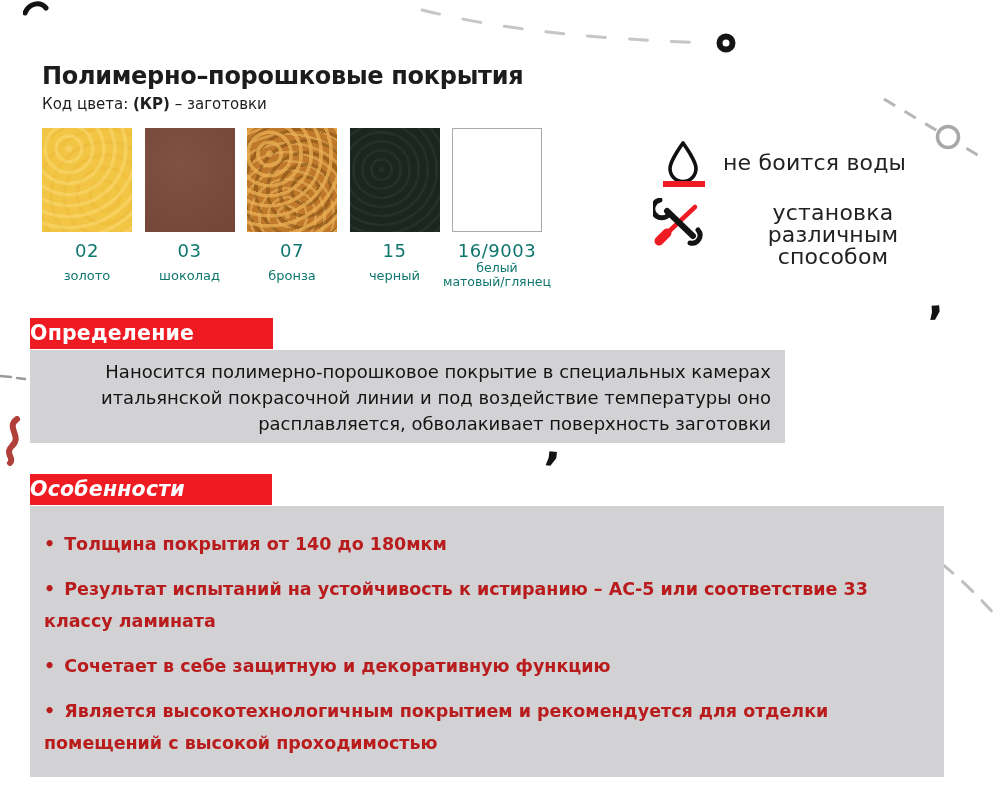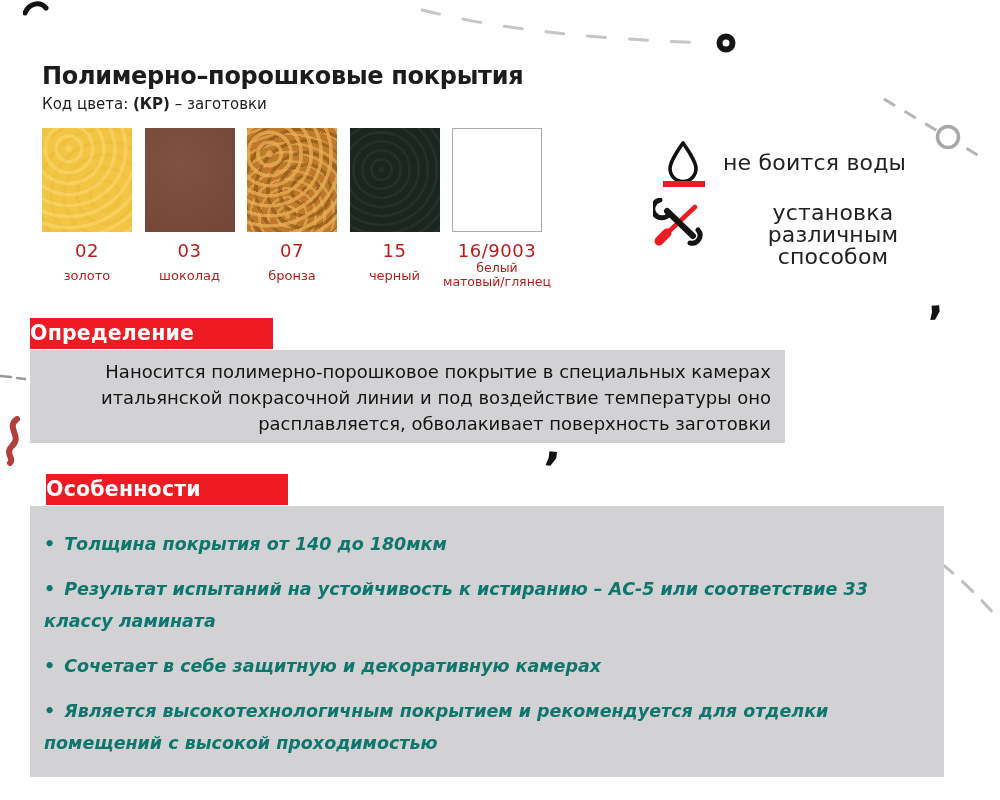--- a/index.html
+++ b/index.html
@@ -42,21 +42,21 @@
     background:
       repeating-radial-gradient(circle at 25% 25%, rgba(234,176,84,.75) 0 3px, transparent 4px 10px),
       repeating-radial-gradient(circle at 65% 60%, rgba(128,77,18,.55) 0 3px, transparent 4px 12px),
       repeating-radial-gradient(circle at 45% 85%, rgba(244,198,110,.45) 0 2px, transparent 3px 9px);
   }
   .sw-box.tex-dark::after{
     content:"";position:absolute;inset:0;opacity:.4;
     background:repeating-radial-gradient(circle at 35% 40%, rgba(90,110,100,.35) 0 2px, transparent 3px 9px);
   }
   .sw-box.bordered{border:1px solid #a9a9a9;width:88px;height:102px;}
-  .sw-label{text-align:center;margin-top:8px;color:#b91c1c;}
+  .sw-label{text-align:center;margin-top:8px;color:#0f766e;}
   .sw-code{font-size:18px;letter-spacing:.5px;font-family:"DejaVu Sans", sans-serif;}
   .sw-name{font-size:13px;margin-top:7px;white-space:nowrap;margin-left:-20px;margin-right:-20px;
     font-family:"DejaVu Sans", sans-serif;}
   .sw-name2{font-size:12.5px;white-space:nowrap;margin-left:-28px;margin-right:-28px;line-height:1.1;
     font-family:"DejaVu Sans", sans-serif;}
 
   
   .benefit-label{
     font-size:22px;color:#222;
     font-family:"DejaVu Sans", sans-serif;letter-spacing:.2px;text-align:center;
@@ -65,33 +65,33 @@
   .bl2{left:713px;top:202px;width:240px;line-height:22px;}
   .drop-underline{left:663px;top:181px;width:42px;height:5.5px;}
 
   
   .sec-head{
     height:31px;line-height:31px;
     color:#ffffff;font-weight:bold;font-size:20.5px;
     font-family:"DejaVu Sans", sans-serif;letter-spacing:.2px;
   }
   .head1{left:30px;top:318px;width:243px;}
-  .head2{left:46px;top:474px;width:242px;}
+  .head2{left:30px;top:474px;width:242px;font-style:italic;}
   .sec-body{
     background:#d2d2d5;color:#141414;
     font-family:"DejaVu Sans", sans-serif;
   }
   .body1{
     left:30px;top:350px;width:727px;height:75px;
     padding:9px 14px;font-size:18px;line-height:26px;text-align:right;
   }
   .body2{left:30px;top:506px;width:914px;height:271px;box-sizing:border-box;}
   .body2 ul{list-style:none;margin:0;padding:22px 16px 0 14px;}
   .body2 li{
-    font-size:17.5px;line-height:32px;margin-bottom:13px;color:#0f766e;font-weight:600;font-style:italic;
+    font-size:17.5px;line-height:32px;margin-bottom:13px;color:#b91c1c;font-weight:600;
   }
   .body2 li::before{content:"\2022"; margin-right:9px;}
 
   
   .comma{font-family:"DejaVu Sans", sans-serif;font-weight:bold;color:#131313;
     font-size:46px;line-height:14px;width:18px;height:22px;}
   .comma::before{content:"\2019";}
   .comma-center{left:542px;top:462px;transform:rotate(6deg);}
   .comma-right{left:928px;top:316px;transform:rotate(-4deg);}
 </style>
@@ -190,16 +190,16 @@
 <div class="abs benefit-label bl2">установка различным способом</div>
 
 <div class="abs sec-head head1" style="background: rgb(238, 27, 35);">Определение</div>
 <div class="abs sec-body body1">Наносится полимерно-порошковое покрытие в специальных камерах итальянской покрасочной линии и под воздействие температуры оно расплавляется, обволакивает поверхность заготовки</div>
 
 <div class="abs sec-head head2" style="background: rgb(238, 27, 35);">Особенности</div>
 <div class="abs sec-body body2">
   <ul>
     <li>Толщина покрытия от 140 до 180мкм</li>
     <li>Результат испытаний на устойчивость к истиранию – АС-5 или соответствие 33 классу ламината</li>
-    <li>Сочетает в себе защитную и декоративную камерах</li>
+    <li>Сочетает в себе защитную и декоративную функцию</li>
     <li>Является высокотехнологичным покрытием и рекомендуется для отделки помещений с высокой проходимостью</li>
   </ul>
 </div>
 
 </body></html>

